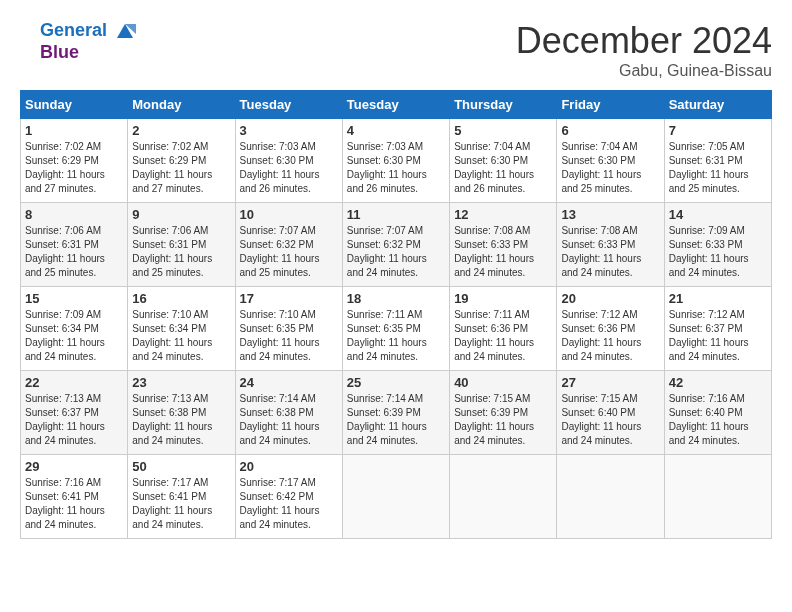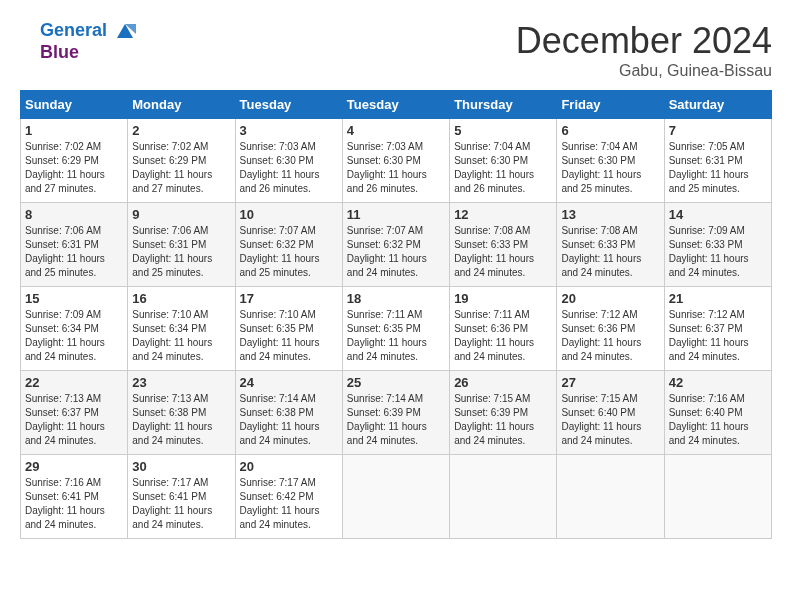--- a/index.html
+++ b/index.html
@@ -131,27 +131,27 @@
         <td><span class="day-num">18</span><span class="day-info">Sunrise: 7:11 AM<br>Sunset: 6:35 PM<br>Daylight: 11 hours and 24 minutes.</span></td>
         <td><span class="day-num">19</span><span class="day-info">Sunrise: 7:11 AM<br>Sunset: 6:36 PM<br>Daylight: 11 hours and 24 minutes.</span></td>
         <td><span class="day-num">20</span><span class="day-info">Sunrise: 7:12 AM<br>Sunset: 6:36 PM<br>Daylight: 11 hours and 24 minutes.</span></td>
         <td><span class="day-num">21</span><span class="day-info">Sunrise: 7:12 AM<br>Sunset: 6:37 PM<br>Daylight: 11 hours and 24 minutes.</span></td>
       </tr>
       <tr>
         <td><span class="day-num">22</span><span class="day-info">Sunrise: 7:13 AM<br>Sunset: 6:37 PM<br>Daylight: 11 hours and 24 minutes.</span></td>
         <td><span class="day-num">23</span><span class="day-info">Sunrise: 7:13 AM<br>Sunset: 6:38 PM<br>Daylight: 11 hours and 24 minutes.</span></td>
         <td><span class="day-num">24</span><span class="day-info">Sunrise: 7:14 AM<br>Sunset: 6:38 PM<br>Daylight: 11 hours and 24 minutes.</span></td>
         <td><span class="day-num">25</span><span class="day-info">Sunrise: 7:14 AM<br>Sunset: 6:39 PM<br>Daylight: 11 hours and 24 minutes.</span></td>
-        <td><span class="day-num">26</span><span class="day-info">Sunrise: 7:15 AM<br>Sunset: 6:39 PM<br>Daylight: 11 hours and 24 minutes.</span></td>
+        <td><span class="day-num">40</span><span class="day-info">Sunrise: 7:15 AM<br>Sunset: 6:39 PM<br>Daylight: 11 hours and 24 minutes.</span></td>
         <td><span class="day-num">27</span><span class="day-info">Sunrise: 7:15 AM<br>Sunset: 6:40 PM<br>Daylight: 11 hours and 24 minutes.</span></td>
         <td><span class="day-num">42</span><span class="day-info">Sunrise: 7:16 AM<br>Sunset: 6:40 PM<br>Daylight: 11 hours and 24 minutes.</span></td>
       </tr>
       <tr>
         <td><span class="day-num">29</span><span class="day-info">Sunrise: 7:16 AM<br>Sunset: 6:41 PM<br>Daylight: 11 hours and 24 minutes.</span></td>
-        <td><span class="day-num">30</span><span class="day-info">Sunrise: 7:17 AM<br>Sunset: 6:41 PM<br>Daylight: 11 hours and 24 minutes.</span></td>
+        <td><span class="day-num">50</span><span class="day-info">Sunrise: 7:17 AM<br>Sunset: 6:41 PM<br>Daylight: 11 hours and 24 minutes.</span></td>
         <td><span class="day-num">20</span><span class="day-info">Sunrise: 7:17 AM<br>Sunset: 6:42 PM<br>Daylight: 11 hours and 24 minutes.</span></td>
         <td class="empty"></td>
         <td class="empty"></td>
         <td class="empty"></td>
         <td class="empty"></td>
       </tr>
     </tbody>
 </table>
 
 </body></html>

